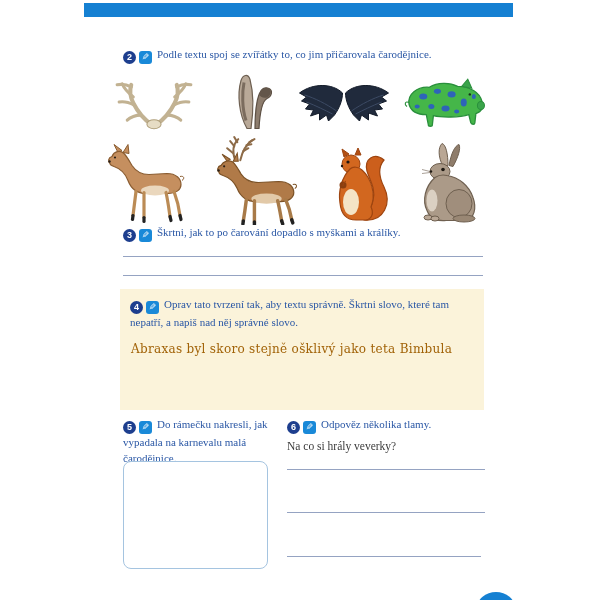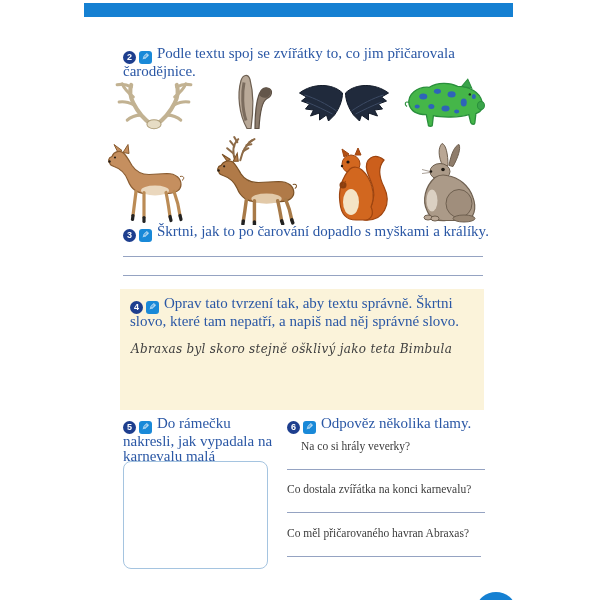--- a/index.html
+++ b/index.html
@@ -7,30 +7,30 @@
         font-family:"Liberation Serif",serif;}
   .topbar{position:absolute;left:84px;top:3px;width:429px;height:14px;background:#1580d2;}
 
   .exheader{position:absolute;display:block;line-height:14px;}
   .badge{display:inline-block;width:13px;height:13px;border-radius:50%;background:#1d3e8e;
          color:#fff;font:bold 9px/13px "Liberation Sans",sans-serif;text-align:center;
          vertical-align:-2px;margin-right:3px;}
   .pencil{display:inline-block;width:13px;height:13px;border-radius:3px;background:#1989d8;
           color:#fff;font-size:9px;line-height:13px;text-align:center;vertical-align:-2px;
           margin-right:5px;transform:scaleX(-1);}
-  .instr{color:#2a57a5;font-size:15px;}
+  .instr{color:#2a57a5;font-size:11px;}
   .qtext{position:absolute;color:#3b3b3b;font-size:11.5px;}
 
   .img{position:absolute;}
   .wline{position:absolute;height:0;border-top:1.4px solid #95a3c2;}
 
   .creambox{position:absolute;left:120px;top:289px;width:364px;height:121px;
             background:#fbf3da;box-sizing:border-box;padding:7px 10px;}
-  .hw{position:absolute;font-family:"DejaVu Serif",serif;font-style:italic;
-      color:#404040;font-size:12px;letter-spacing:0.3px;white-space:nowrap;}
+  .hw{position:absolute;font-family:"DejaVu Serif",serif;
+      color:#a16207;font-size:12px;letter-spacing:0.3px;white-space:nowrap;}
   .hw .seg1{margin-right:18px;}
 
   .drawbox{position:absolute;left:123px;top:461px;width:143px;height:106px;
            border:1.4px solid #a5c4e0;border-radius:8px;background:#fff;}
 
   .pagebadge{position:absolute;left:477px;top:568px;width:38px;height:32px;background:#1580d2;
              border-radius:50% 50% 0 50%;color:#fff;font:bold 11px "Liberation Sans",sans-serif;
              display:flex;align-items:center;justify-content:center;padding:0 8px 6px 0;
              box-sizing:border-box;margin-top:24px;}
 </style>
@@ -192,26 +192,24 @@
 
   <div class="exheader" style="left:123px;top:416px;width:152px;line-height:14.5px;">
     <span class="badge">5</span><span class="pencil">✎</span><span class="instr">Do rámečku nakresli, jak vypadala na karnevalu malá čarodějnice.</span>
   </div>
   <div class="drawbox"></div>
 
   <div class="exheader" style="left:287px;top:416px;width:205px;">
     <span class="badge">6</span><span class="pencil">✎</span><span class="instr">Odpověz několika tlamy.</span>
   </div>
 
-  <div class="qtext" style="left:287px;top:440px;margin-left:14px;">Na co si hrály veverky?</div>
+  <div class="qtext" style="left:287px;top:440px;">Na co si hrály veverky?</div>
   <div class="wline" style="left:287px;top:469px;width:198px;"></div>
 
-  <div class="qtext" style="left:287px;top:483px;">Co dostala zvířátka na konci karnevalu?</div>
   <div class="wline" style="left:287px;top:512px;width:198px;"></div>
 
-  <div class="qtext" style="left:287px;top:527px;">Co měl přičarovaného havran Abraxas?</div>
   <div class="wline" style="left:287px;top:556px;width:194px;"></div>
 
   <div class="pagebadge">
     <span>57</span>
   </div>
 
 </div>
 
 </body></html>

